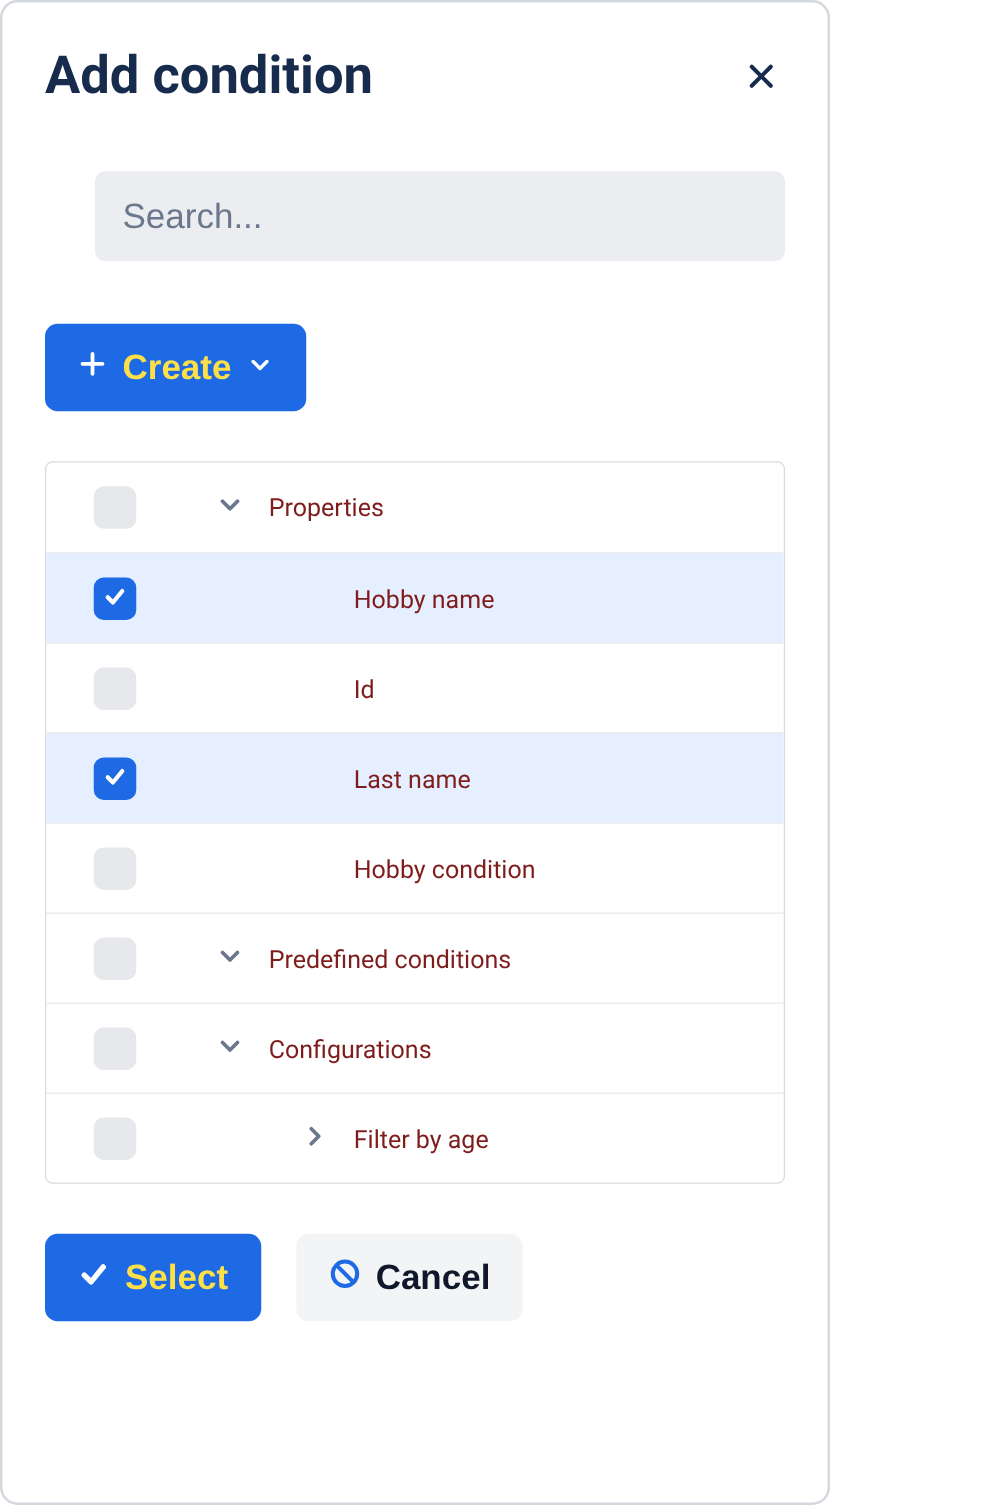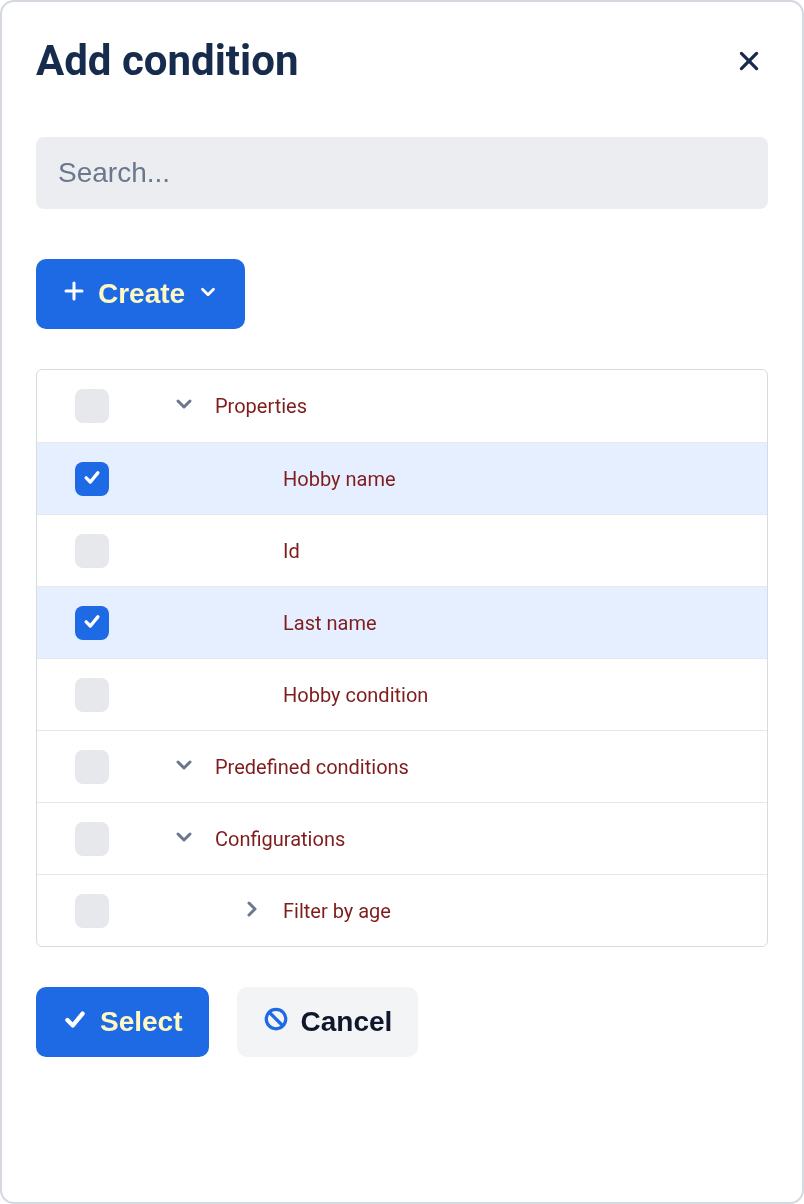--- a/index.html
+++ b/index.html
@@ -3,21 +3,21 @@
 <meta charset="utf-8">
 <style>
   * { box-sizing: border-box; }
   html, body {
     margin: 0; padding: 0;
     font-family: -apple-system, BlinkMacSystemFont, "Segoe UI", Roboto, "Helvetica Neue", Arial, sans-serif;
     background: #fff;
     color: #1f2d3d;
   }
   .dialog {
-    width: 804px;
+    width: 664px;
     min-height: 1204px;
     border: 2px solid #d3d9de;
     border-radius: 14px;
     padding: 34px 34px 34px 34px;
     position: relative;
     background: #fff;
   }
   .header {
     display: flex;
     align-items: center;
@@ -32,20 +32,21 @@
   .close-btn {
     background: none;
     border: none;
     cursor: pointer;
     padding: 6px;
     line-height: 0;
   }
   .close-btn svg { width: 26px; height: 26px; }
   .search-wrap {
     margin-top: 52px;
+    margin-left: 40px;
   }
   .search {
     width: 100%;
     height: 72px;
     border: none;
     border-radius: 8px;
     background: #ebedf0;
     font-size: 28px;
     padding: 0 22px;
     color: #6b778c;
@@ -62,21 +63,21 @@
     height: 70px;
     padding: 0 26px;
     border-radius: 10px;
     border: none;
     cursor: pointer;
     font-size: 28px;
     font-weight: 600;
   }
   .btn-primary {
     background: #1e6ae5;
-    color: #fef9c3;
+    color: #fde047;
   }
   .btn-secondary {
     background: #f3f4f6;
     color: #0f172a;
   }
   .btn svg { flex-shrink: 0; }
   .tree {
     margin-top: 40px;
     border: 1.5px solid #d6dbe0;
     border-radius: 6px;

